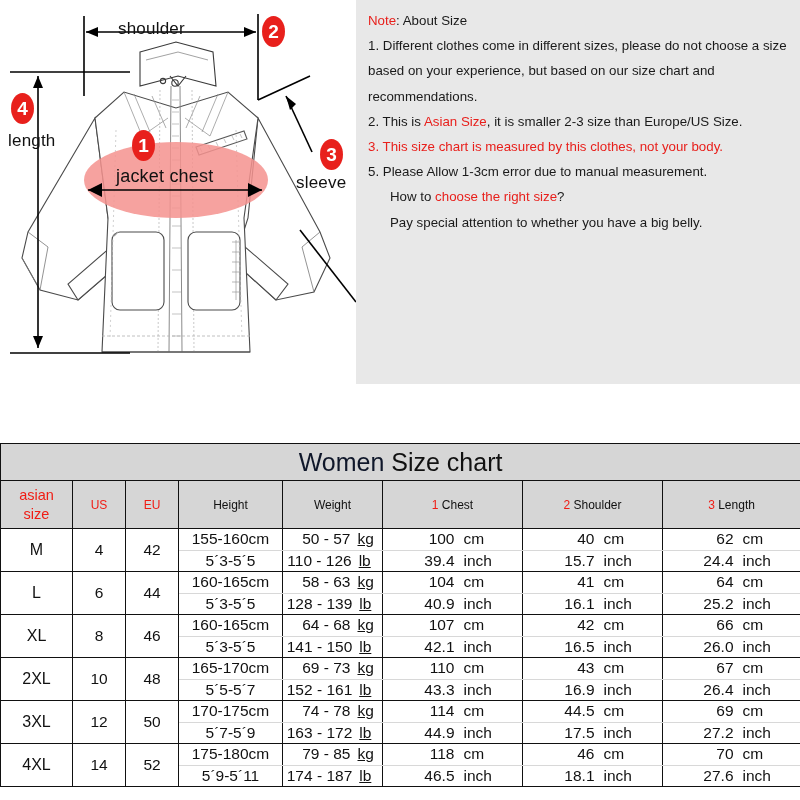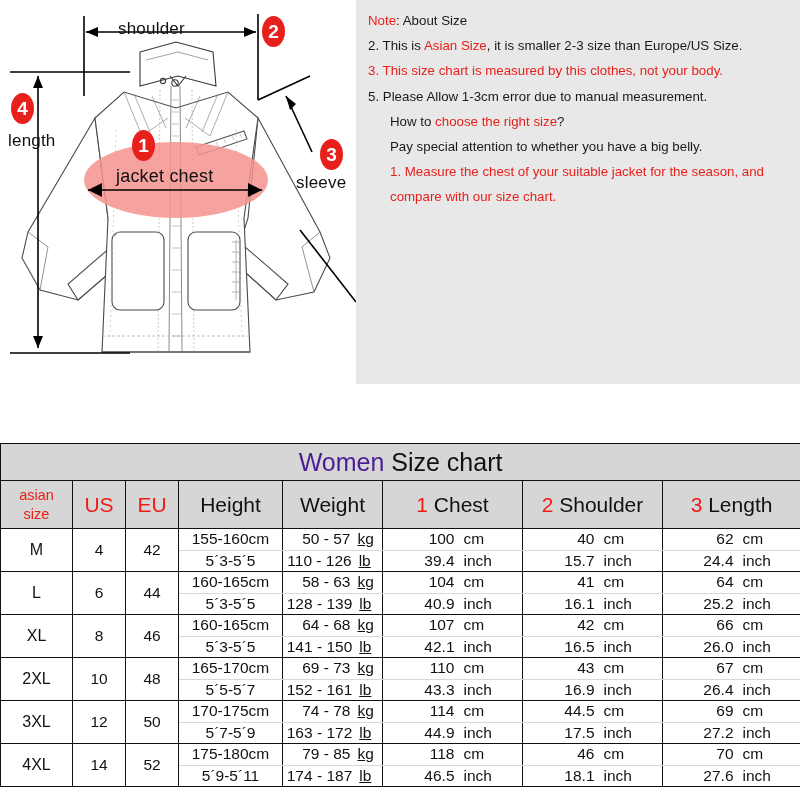--- a/index.html
+++ b/index.html
@@ -77,25 +77,25 @@
     text-align: center;
     vertical-align: middle;
     font-weight: normal;
     color: #111;
   }
   #chart .title-cell {
     background: #d6d6d6;
     height: 37px;
     font-size: 25px;
   }
-  #chart .title-cell .red { color: #4c1d95; }
+  #chart .title-cell .red { color: #0f172a; }
   #chart thead.cols th {
     background: #d6d6d6;
     height: 48px;
-    font-size: 21px;
+    font-size: 12px;
   }
   #chart thead.cols th .red { color: #f01c14; }
   #chart thead.cols th.stack { font-size: 14.5px; line-height: 19px; margin-left: 45px; }
 
   #chart tbody td { background: #ffffff; height: 21.5px; font-size: 15.5px; }
   #chart td.sizecell { font-size: 16px; }
   #chart td.subdiv { border-bottom: 1px solid #d8d8d8; }
   #chart td.nob { border-top: none; }
 
   .hw { display: flex; justify-content: center; align-items: center; }
@@ -227,26 +227,26 @@
       <div class="dim-label" id="lbl-sleeve">sleeve</div>
 
       <div class="badge" id="badge-1">1</div>
       <div class="badge" id="badge-2">2</div>
       <div class="badge" id="badge-3">3</div>
       <div class="badge" id="badge-4">4</div>
     </div>
 
     <div id="note">
       <p><span class="red">Note</span><span>: About Size</span></p>
+      <p class="wrapline">1. Different clothes come in different sizes, please do not choose a size based on your experience, but based on our size chart and recommendations.</p>
       <p><span>2. This is </span><span class="red">Asian Size</span><span>, it is smaller 2-3 size than Europe/US Size.</span></p>
       <p class="red">3. This size chart is measured by this clothes, not your body.</p>
       <p>5. Please Allow 1-3cm error due to manual measurement.</p>
       <p class="indent"><span>How to </span><span class="red">choose the right size</span><span>?</span></p>
       <p class="indent">Pay special attention to whether you have a big belly.</p>
-      <p class="indent wrapline red">1. Measure the chest of your suitable jacket for the season, and compare with our size chart.</p>
     </div>
   </div>
 
   <table id="chart">
     <colgroup>
       <col style="width:72px">
         <col style="width:53px">
         <col style="width:53px">
       <col style="width:104px">
         <col style="width:100px">

